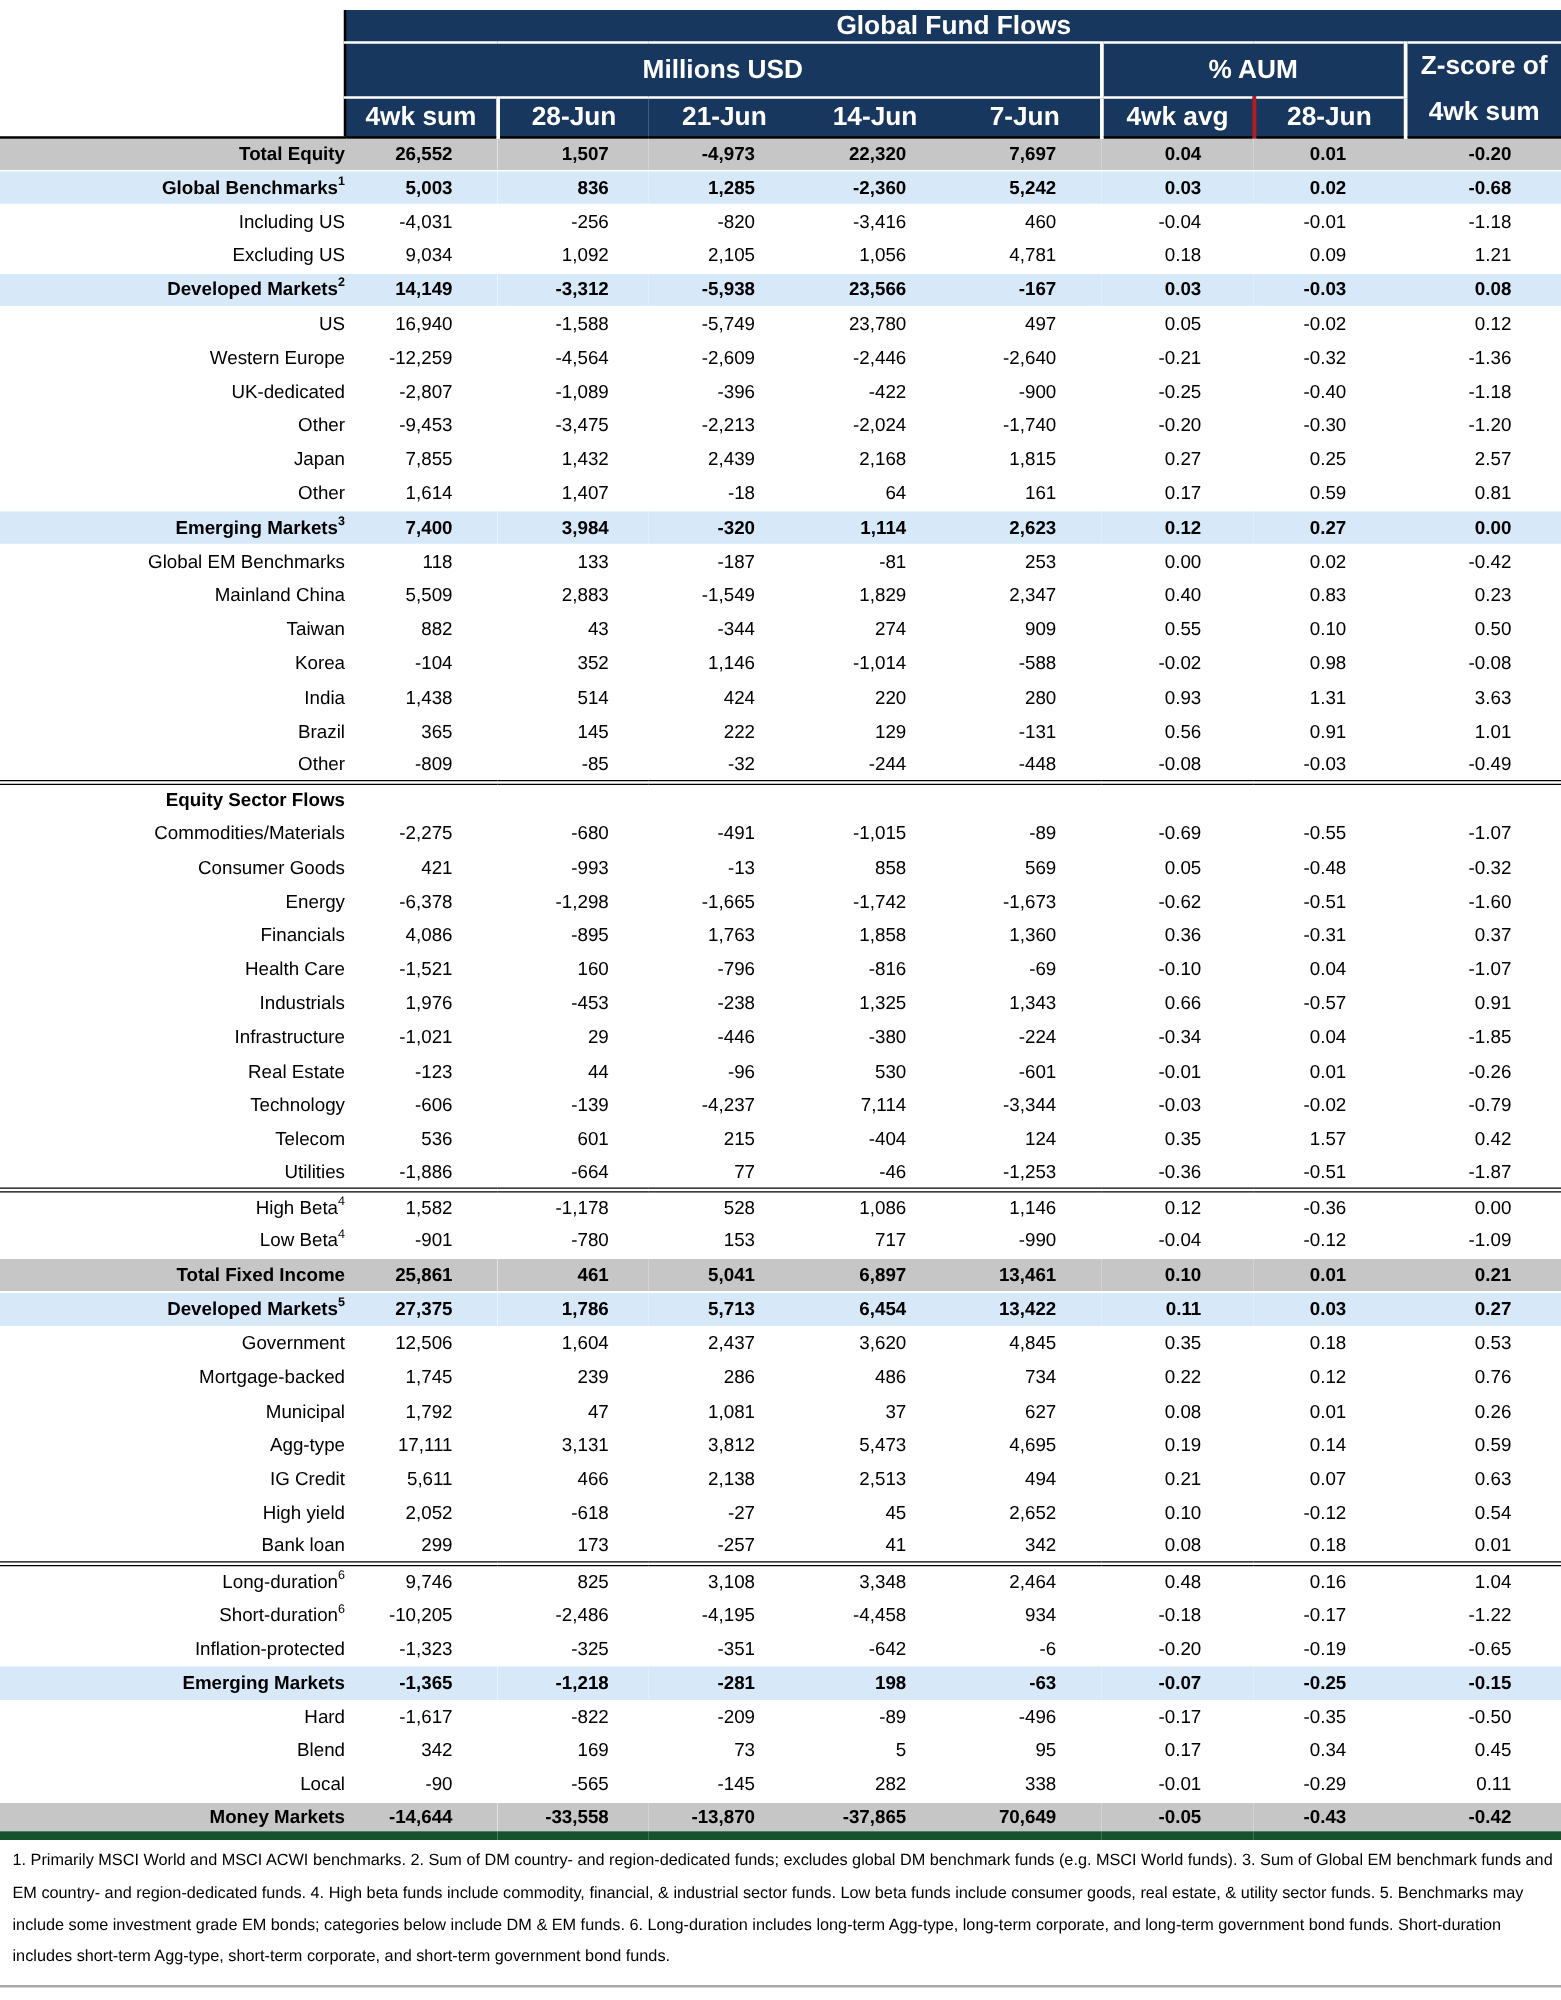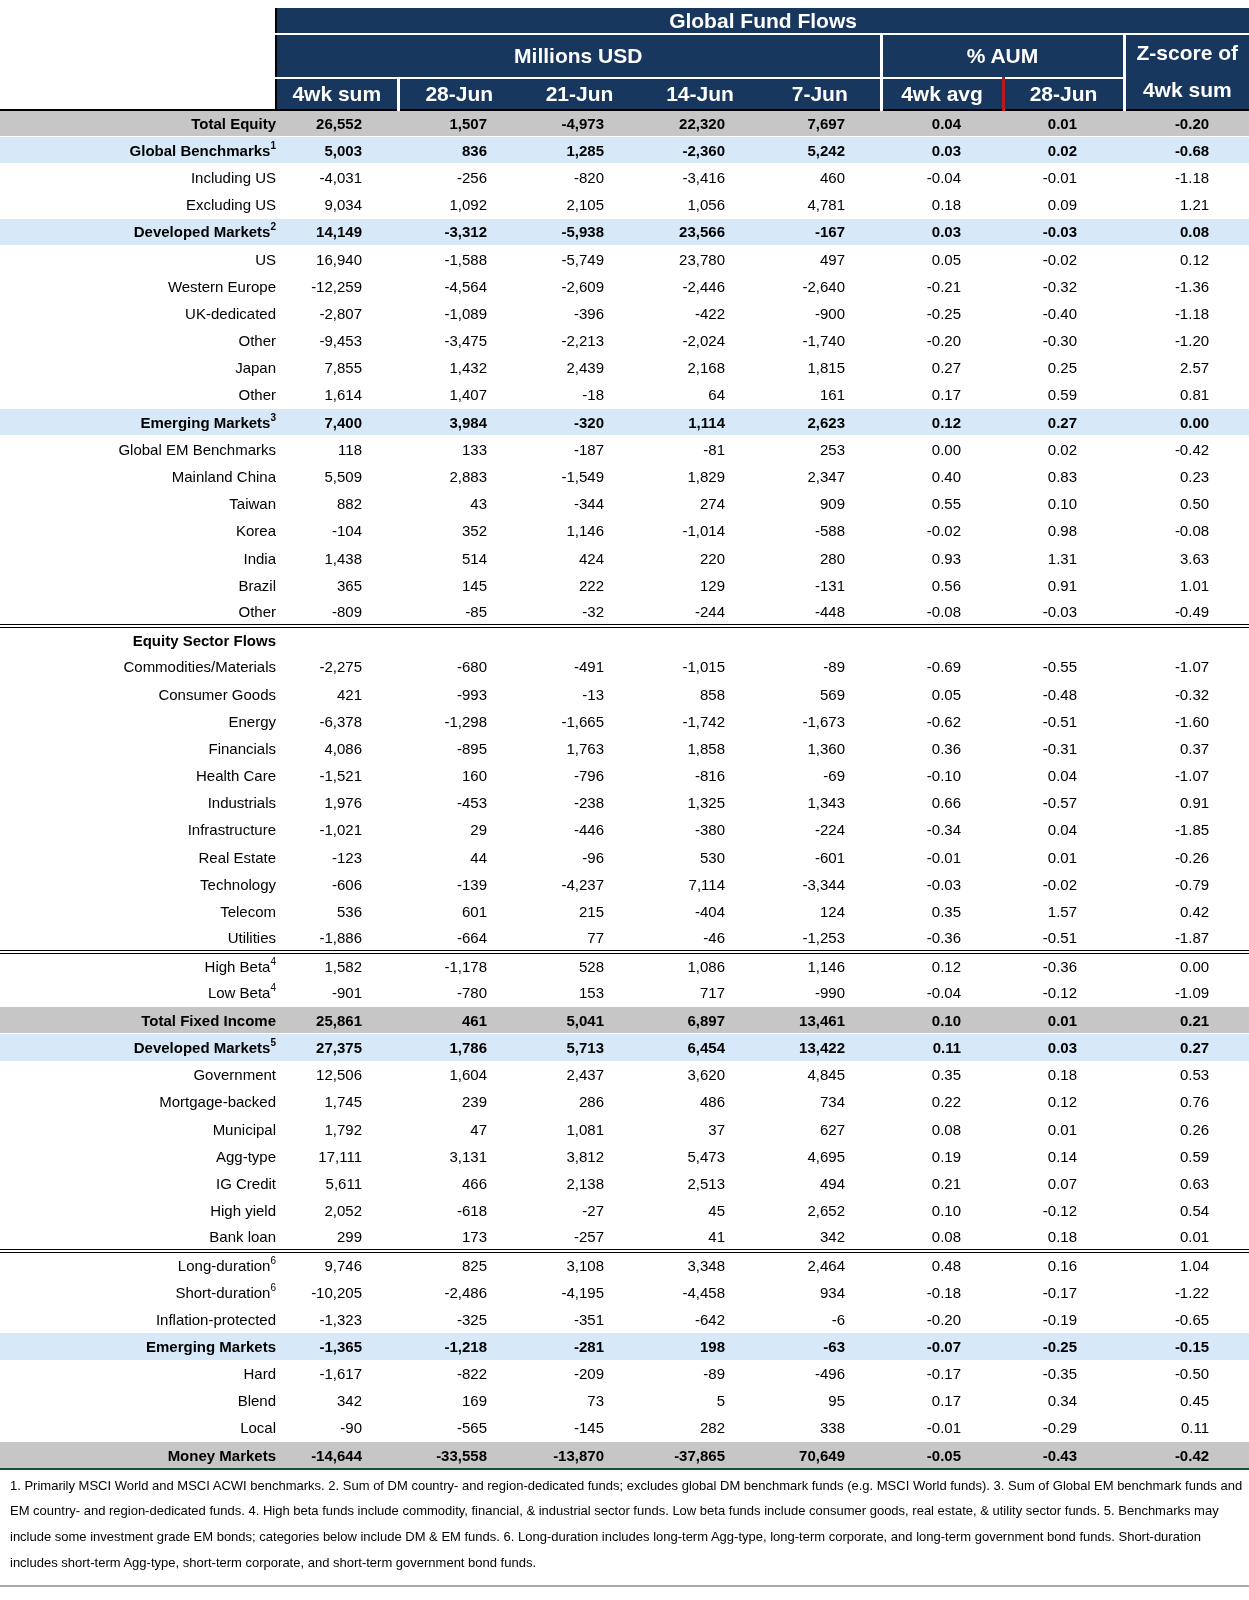--- a/index.html
+++ b/index.html
@@ -64,21 +64,21 @@
     border-bottom: 1px solid #fff;
   }
   tr.r-section td {
     background: #d7e9f8;
     font-weight: bold;
     border-top: 1px solid #fff;
     border-bottom: 1px solid #fff;
   }
   tr.r-subheader td { font-weight: bold; }
   tr.sep td { border-bottom: 4px double #000; }
-  tr.last td { border-bottom: 2px solid #14532d; }
+  tr.last td { border-bottom: 7px solid #14532d; }
 
   sup {
     font-size: 10px;
     font-weight: inherit;
     position: relative;
     top: -1px;
     line-height: 0;
   }
 
   

